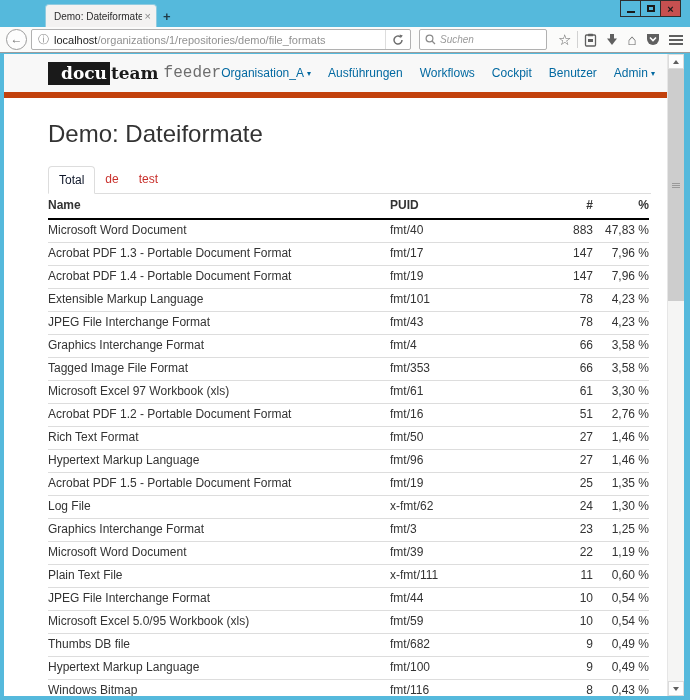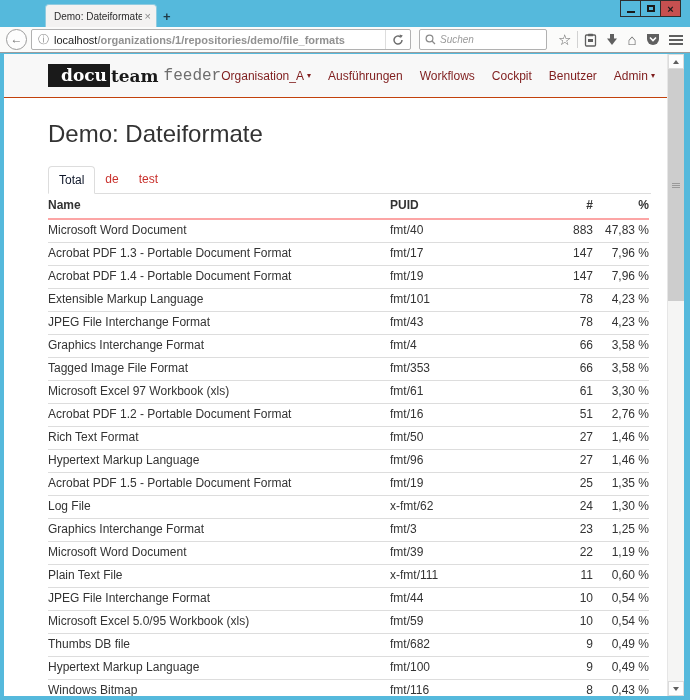--- a/index.html
+++ b/index.html
@@ -29,21 +29,21 @@
   .toolbar { height:26px; background:#fbfbfa; border-bottom:1px solid #9c9c9c;
     display:flex; align-items:center; padding:0 0 0 6px; }
   .back-btn { width:21px; height:21px; border:1px solid #9b9b9b; border-radius:50%;
     background:#fdfdfd; color:#6d6d6d; font-size:12px; line-height:19px; text-align:center;
     flex:0 0 auto; }
   .urlbar { width:380px; height:21px; margin-left:4px; background:#fff;
     border:1px solid #b1b1b1; border-radius:2px; display:flex; align-items:center;
     font-size:11px; overflow:hidden; }
   .info-icon { color:#8a8a8a; font-size:11px; margin:0 5px 0 6px; }
   .url-host { color:#222; }
-  .url-path { color:#919191; white-space:nowrap;font-weight:bold; }
+  .url-path { color:#919191; white-space:nowrap; }
   .reload-box { margin-left:auto; border-left:1px solid #ddd; height:100%;
     display:flex; align-items:center; padding:0 6px; }
   .searchbox { width:128px; height:21px; margin-left:8px; background:#fff;
     border:1px solid #b1b1b1; border-radius:2px; display:flex; align-items:center; }
   .searchbox input { border:none; outline:none; width:90px; font-size:10px;
     font-family:"Liberation Sans", sans-serif; background:transparent; }
   .searchbox input::placeholder { font-style:italic; color:#9a9a9a; }
   .mag-icon { margin:0 4px 0 5px; flex:0 0 auto; }
   .tb-icons { display:flex; align-items:center; margin-left:6px; color:#5f5f5f; }
   .star-icon { font-size:15px; line-height:15px; }
@@ -66,47 +66,47 @@
   .sb-up-arrow { width:0; height:0; border-left:3px solid transparent;
     border-right:3px solid transparent; border-bottom:4px solid #5e5e5e; }
   .sb-down-arrow { width:0; height:0; border-left:3px solid transparent;
     border-right:3px solid transparent; border-top:4px solid #5e5e5e; }
   .sb-thumb { height:232px; background:#cdcdcd; display:flex; align-items:center;
     justify-content:center; flex:0 0 auto; }
   .grip { width:8px; height:1px; background:#999; box-shadow:0 2px 0 #999, 0 -2px 0 #999; }
   .sb-track { flex:1; }
 
   
-  .app-navbar { height:44px; background:#f8f8f8; border-bottom:1px solid #c2410c;
+  .app-navbar { height:44px; background:#f8f8f8; border-bottom:6px solid #c2410c;
     display:flex; align-items:center; padding:0 16px 0 44px; }
   .brand { font-family:"DejaVu Serif", serif; font-weight:bold; font-size:17px;
     white-space:nowrap; display:flex; align-items:center; }
   .brand-box { background:#1a1a1a; color:#fff; padding:1px 3px 2px 13px; }
   .brand-rest { color:#1a1a1a; margin-left:1px; }
   .brand-suffix { font-family:Liberation Mono, monospace; font-weight:400;
     color:#6e6e6e; font-size:16px; margin-left:5px; }
-  .nav-items { margin-left:auto; display:flex; gap:17px; font-size:12px; color:#7f1d1d;
+  .nav-items { margin-left:auto; display:flex; gap:17px; font-size:12px; color:#0369a1;
     white-space:nowrap; }
   .nav-item { display:flex; align-items:center; gap:3px; }
   .nav-caret { font-size:8px; }
 
   
   .page-title { margin:22px 16px 0 44px; font-size:24px; font-weight:400; color:#333; }
   .tabs { margin:18px 16px 0 44px; display:flex; border-bottom:1px solid #ddd; }
   .tab-item { padding:6px 10px; font-size:12px; margin-bottom:-1px; }
   .tab-item.active { background:#fff; border:1px solid #ddd; border-bottom:1px solid #fff;
     border-radius:4px 4px 0 0; color:#0f172a; }
   .tab-item.inactive { color:#c9302c; }
 
   table.formats { margin-left:44px; width:601px; border-collapse:collapse;
     font-size:12px; color:#333; table-layout:fixed; }
   .formats col.c-name { width:342px; } .formats col.c-puid { width:157px; }
   .formats col.c-count { width:46px; } .formats col.c-pct { width:56px; }
   .formats th { text-align:left; font-weight:bold; padding:4px 0 6px;
-    border-bottom:2px solid #fca5a5; }
+    border-bottom:2px solid #000000; }
   .formats td { padding:4px 0 5px; border-bottom:1px solid #ddd; line-height:13px; }
   .formats th.num, .formats td.num { text-align:right; }
 </style>
 </head>
 <body>
 
 <div class="window">
 
   <div class="titlebar">
     <div class="browser-tab">

